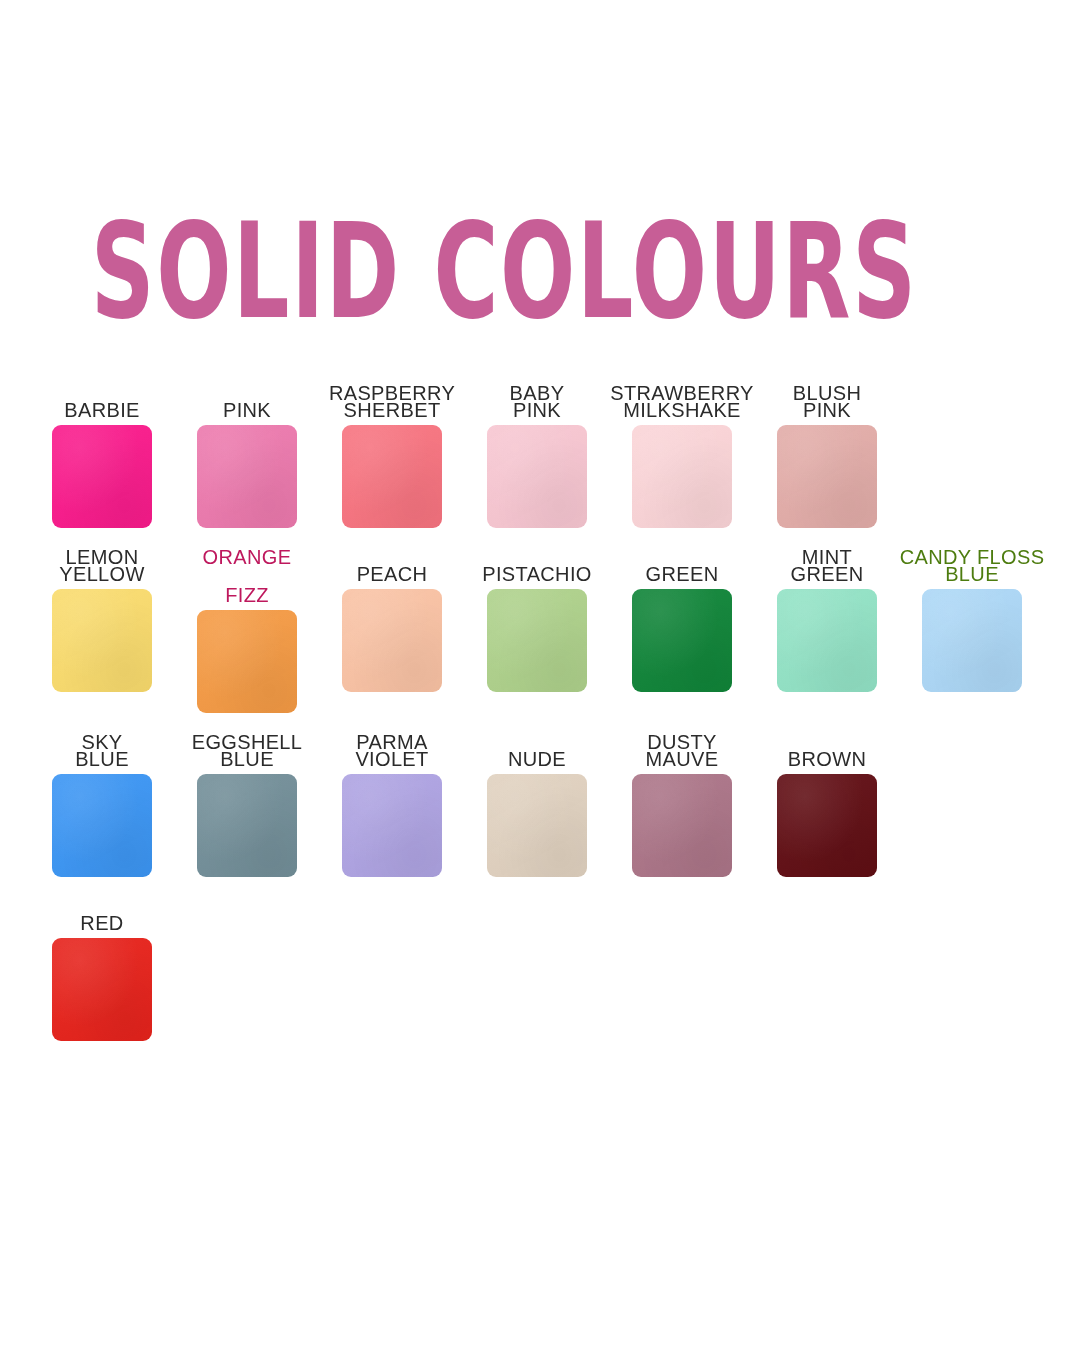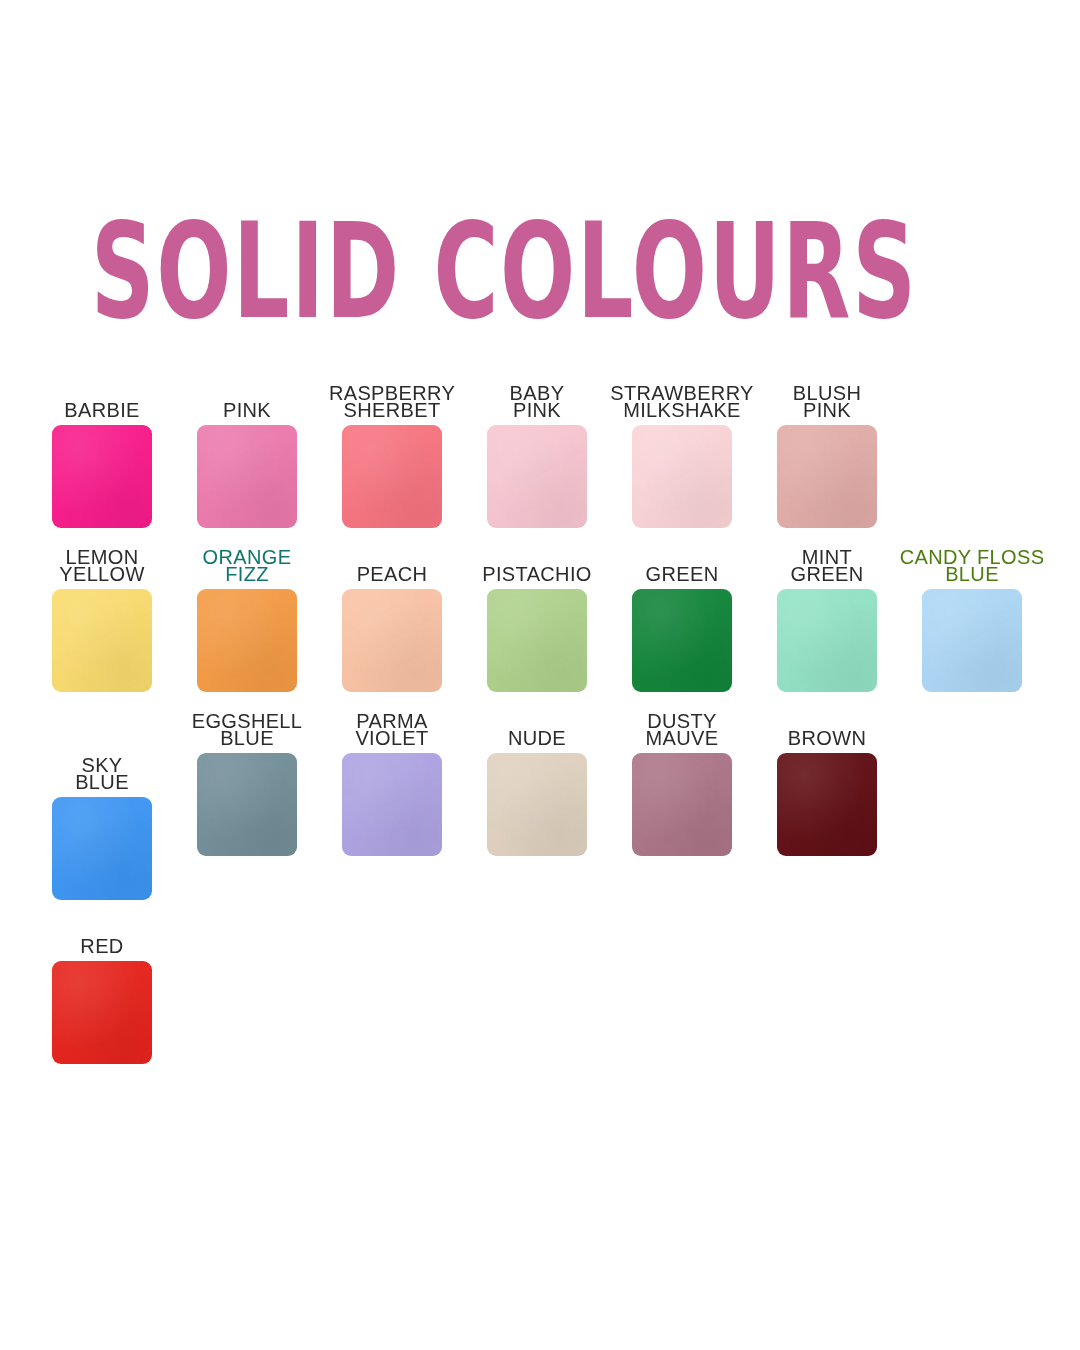--- a/index.html
+++ b/index.html
@@ -163,21 +163,21 @@
       </div>
       <div class="row">
         <div class="cell">
           <div class="swatch-label" style="color: rgb(43, 43, 43);">
             <span class="ln">LEMON</span>
             <span class="ln">YELLOW</span>
           </div>
           <div class="swatch" style="background-color: rgb(250, 220, 110);"></div>
         </div>
         <div class="cell">
-          <div class="swatch-label" style="color: #0f766e;">
+          <div class="swatch-label" style="color: #be185d; gap: 21px;">
             <span class="ln">ORANGE</span>
             <span class="ln">FIZZ</span>
           </div>
           <div class="swatch" style="background-color: rgb(245, 155, 69);"></div>
         </div>
         <div class="cell">
           <div class="swatch-label" style="color: rgb(43, 43, 43); align-items: flex-end;">
             <span class="ln">PEACH</span>
           </div>
           <div class="swatch" style="background-color: rgb(250, 195, 165);"></div>
@@ -204,21 +204,21 @@
         <div class="cell">
           <div class="swatch-label" style="color: #4d7c0f;">
             <span class="ln">CANDY FLOSS</span>
             <span class="ln">BLUE</span>
           </div>
           <div class="swatch" style="background-color: rgb(173, 216, 247);"></div>
         </div>
       </div>
       <div class="row">
         <div class="cell">
-          <div class="swatch-label" style="color: rgb(43, 43, 43); margin-top: 44px;">
+          <div class="swatch-label" style="color: rgb(43, 43, 43);">
             <span class="ln">SKY</span>
             <span class="ln">BLUE</span>
           </div>
           <div class="swatch" style="background-color: rgb(60, 150, 244);"></div>
         </div>
         <div class="cell">
           <div class="swatch-label" style="color: rgb(43, 43, 43);">
             <span class="ln">EGGSHELL</span>
             <span class="ln">BLUE</span>
           </div>

